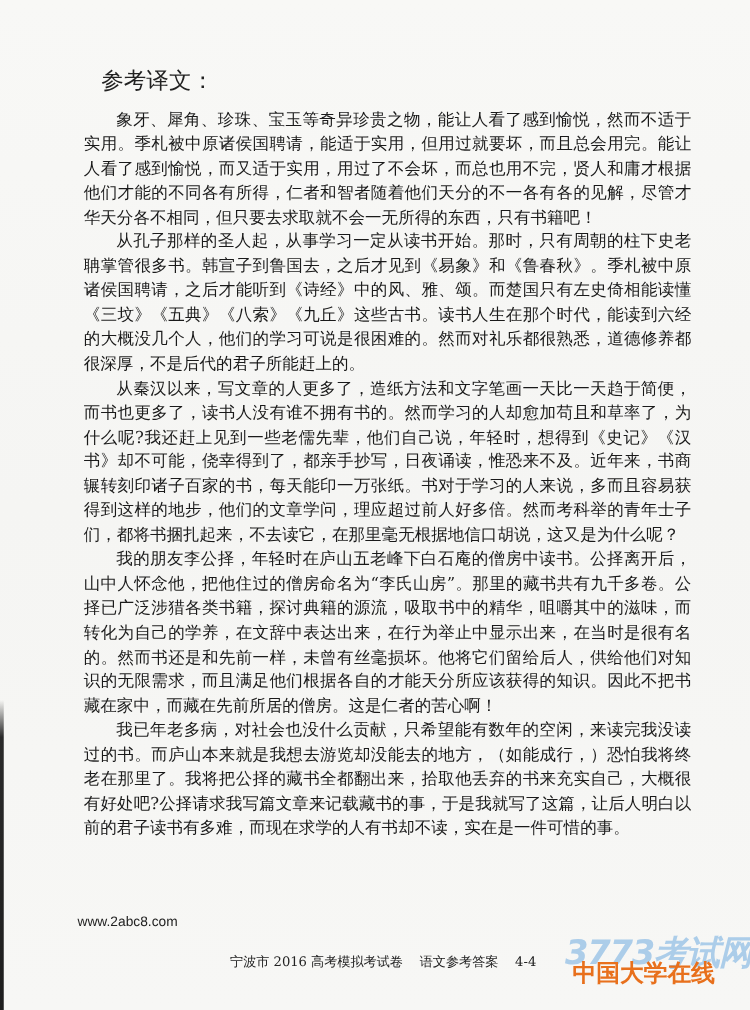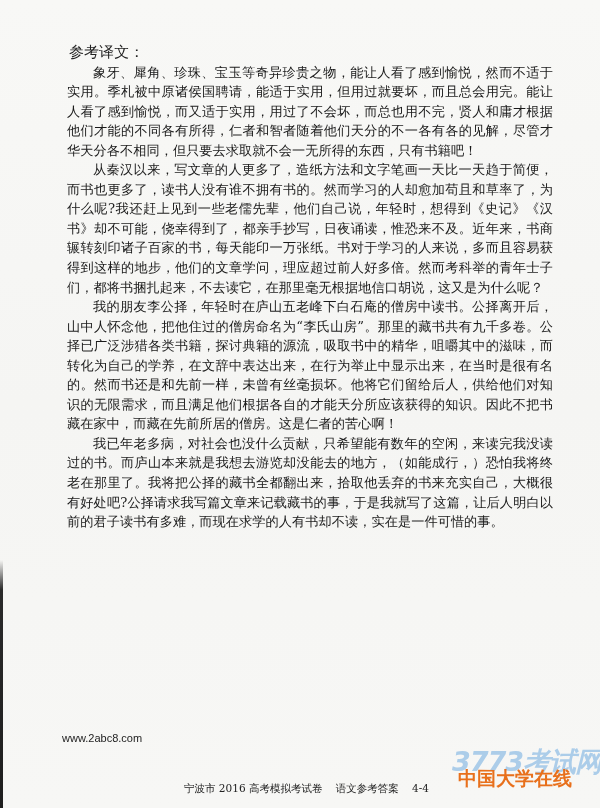--- a/index.html
+++ b/index.html
@@ -32,47 +32,46 @@
     .content {
       position: absolute;
       left: 67px;
       top: 43px;
       width: 486px;
       font-size: 13.2px;
       line-height: 19.55px;
       letter-spacing: 0.05px;
     }
     .heading {
-      margin: 0;
+      margin: 12px;
       padding-left: 2px;
-      font-size: 15px;
+      font-size: 18px;
       line-height: 19.55px;
       color: #222;
-      font-family: Liberation Serif, serif;
     }
     .para {
       margin: 0;
       text-indent: 26px;
       text-align: justify;
       text-align-last: left;
       word-break: break-all;
       color: #1a1a1a;
     }
     .footer-url {
       position: absolute;
       left: 62px;
       top: 732px;
       font-family: Liberation Sans, sans-serif;
       font-size: 11px;
       color: #222;
     }
     .footer-caption {
       position: absolute;
       left: 184px;
-      top: 782px;
+      top: 763px;
       font-size: 10.5px;
       color: #222;
       white-space: nowrap;
     }
     .footer-caption span { margin-right: 10px; }
     .watermark {
       position: absolute;
       left: 452px;
       top: 744px;
       width: 148px;
@@ -114,20 +113,21 @@
   </style>
 </head>
 <body>
 
 <div class="page">
   <div class="left-edge"></div>
 
   <div class="content">
     <p class="heading">参考译文：</p>
     <p class="para">象牙、犀角、珍珠、宝玉等奇异珍贵之物，能让人看了感到愉悦，然而不适于实用。季札被中原诸侯国聘请，能适于实用，但用过就要坏，而且总会用完。能让人看了感到愉悦，而又适于实用，用过了不会坏，而总也用不完，贤人和庸才根据他们才能的不同各有所得，仁者和智者随着他们天分的不一各有各的见解，尽管才华天分各不相同，但只要去求取就不会一无所得的东西，只有书籍吧！</p>
+    <p class="para">从孔子那样的圣人起，从事学习一定从读书开始。那时，只有周朝的柱下史老聃掌管很多书。韩宣子到鲁国去，之后才见到《易象》和《鲁春秋》。季札被中原诸侯国聘请，之后才能听到《诗经》中的风、雅、颂。而楚国只有左史倚相能读懂《三坟》《五典》《八索》《九丘》这些古书。读书人生在那个时代，能读到六经的大概没几个人，他们的学习可说是很困难的。然而对礼乐都很熟悉，道德修养都很深厚，不是后代的君子所能赶上的。</p>
     <p class="para">从秦汉以来，写文章的人更多了，造纸方法和文字笔画一天比一天趋于简便，而书也更多了，读书人没有谁不拥有书的。然而学习的人却愈加苟且和草率了，为什么呢?我还赶上见到一些老儒先辈，他们自己说，年轻时，想得到《史记》《汉书》却不可能，侥幸得到了，都亲手抄写，日夜诵读，惟恐来不及。近年来，书商辗转刻印诸子百家的书，每天能印一万张纸。书对于学习的人来说，多而且容易获得到这样的地步，他们的文章学问，理应超过前人好多倍。然而考科举的青年士子们，都将书捆扎起来，不去读它，在那里毫无根据地信口胡说，这又是为什么呢？</p>
     <p class="para">我的朋友李公择，年轻时在庐山五老峰下白石庵的僧房中读书。公择离开后，山中人怀念他，把他住过的僧房命名为“李氏山房”。那里的藏书共有九千多卷。公择已广泛涉猎各类书籍，探讨典籍的源流，吸取书中的精华，咀嚼其中的滋味，而转化为自己的学养，在文辞中表达出来，在行为举止中显示出来，在当时是很有名的。然而书还是和先前一样，未曾有丝毫损坏。他将它们留给后人，供给他们对知识的无限需求，而且满足他们根据各自的才能天分所应该获得的知识。因此不把书藏在家中，而藏在先前所居的僧房。这是仁者的苦心啊！</p>
     <p class="para">我已年老多病，对社会也没什么贡献，只希望能有数年的空闲，来读完我没读过的书。而庐山本来就是我想去游览却没能去的地方，（如能成行，）恐怕我将终老在那里了。我将把公择的藏书全都翻出来，拾取他丢弃的书来充实自己，大概很有好处吧?公择请求我写篇文章来记载藏书的事，于是我就写了这篇，让后人明白以前的君子读书有多难，而现在求学的人有书却不读，实在是一件可惜的事。</p>
   </div>
 
   <div class="footer-url">www.2abc8.com</div>
 
   <div class="footer-caption">
     <span>宁波市 2016 高考模拟考试卷</span>
     <span>语文参考答案</span>

